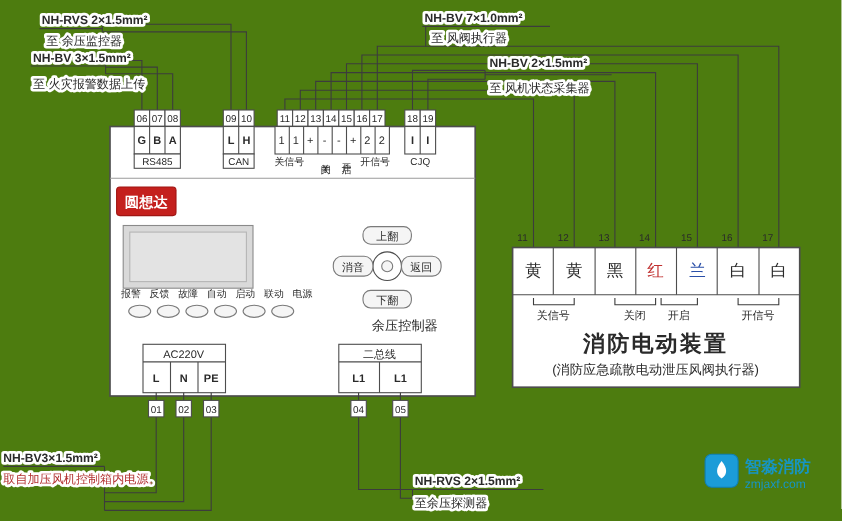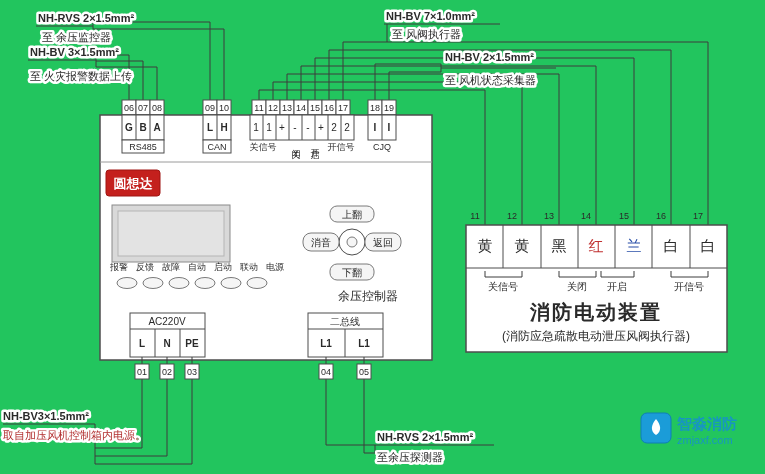--- a/index.html
+++ b/index.html
@@ -1,16 +1,16 @@
 <!DOCTYPE html>
 <html><head>
 <meta charset="utf-8">
 <style>
   html,body{margin:0;padding:0;background:#ffffff;}
-  .stage{position:relative;width:765px;height:474px;background:#22c55e;overflow:hidden;}
+  .stage{position:relative;width:765px;height:474px;background:#4d7c0f;overflow:hidden;}
   svg text{font-family:"Liberation Sans","DejaVu Sans",sans-serif;fill:#2a2a2a;}
   .mid{text-anchor:middle;}
   .b{font-weight:bold;}.t9{font-size:9px;}.t10{font-size:10px;}
   .t11{font-size:11px;}.t12{font-size:12px;}.t13{font-size:13px;}
   .t15{font-size:15px;}.t20{font-size:20px;}
   .wire{stroke:#3c3c3c;stroke-width:1;fill:none;}
   .box{fill:#ffffff;stroke:#4d4d4d;stroke-width:1.5;}
   .cell{fill:#ffffff;stroke:#4d4d4d;stroke-width:1;}
   .thin{stroke:#4d4d4d;stroke-width:1;fill:none;}
   .seam{stroke:#9a9a9a;stroke-width:1;}

